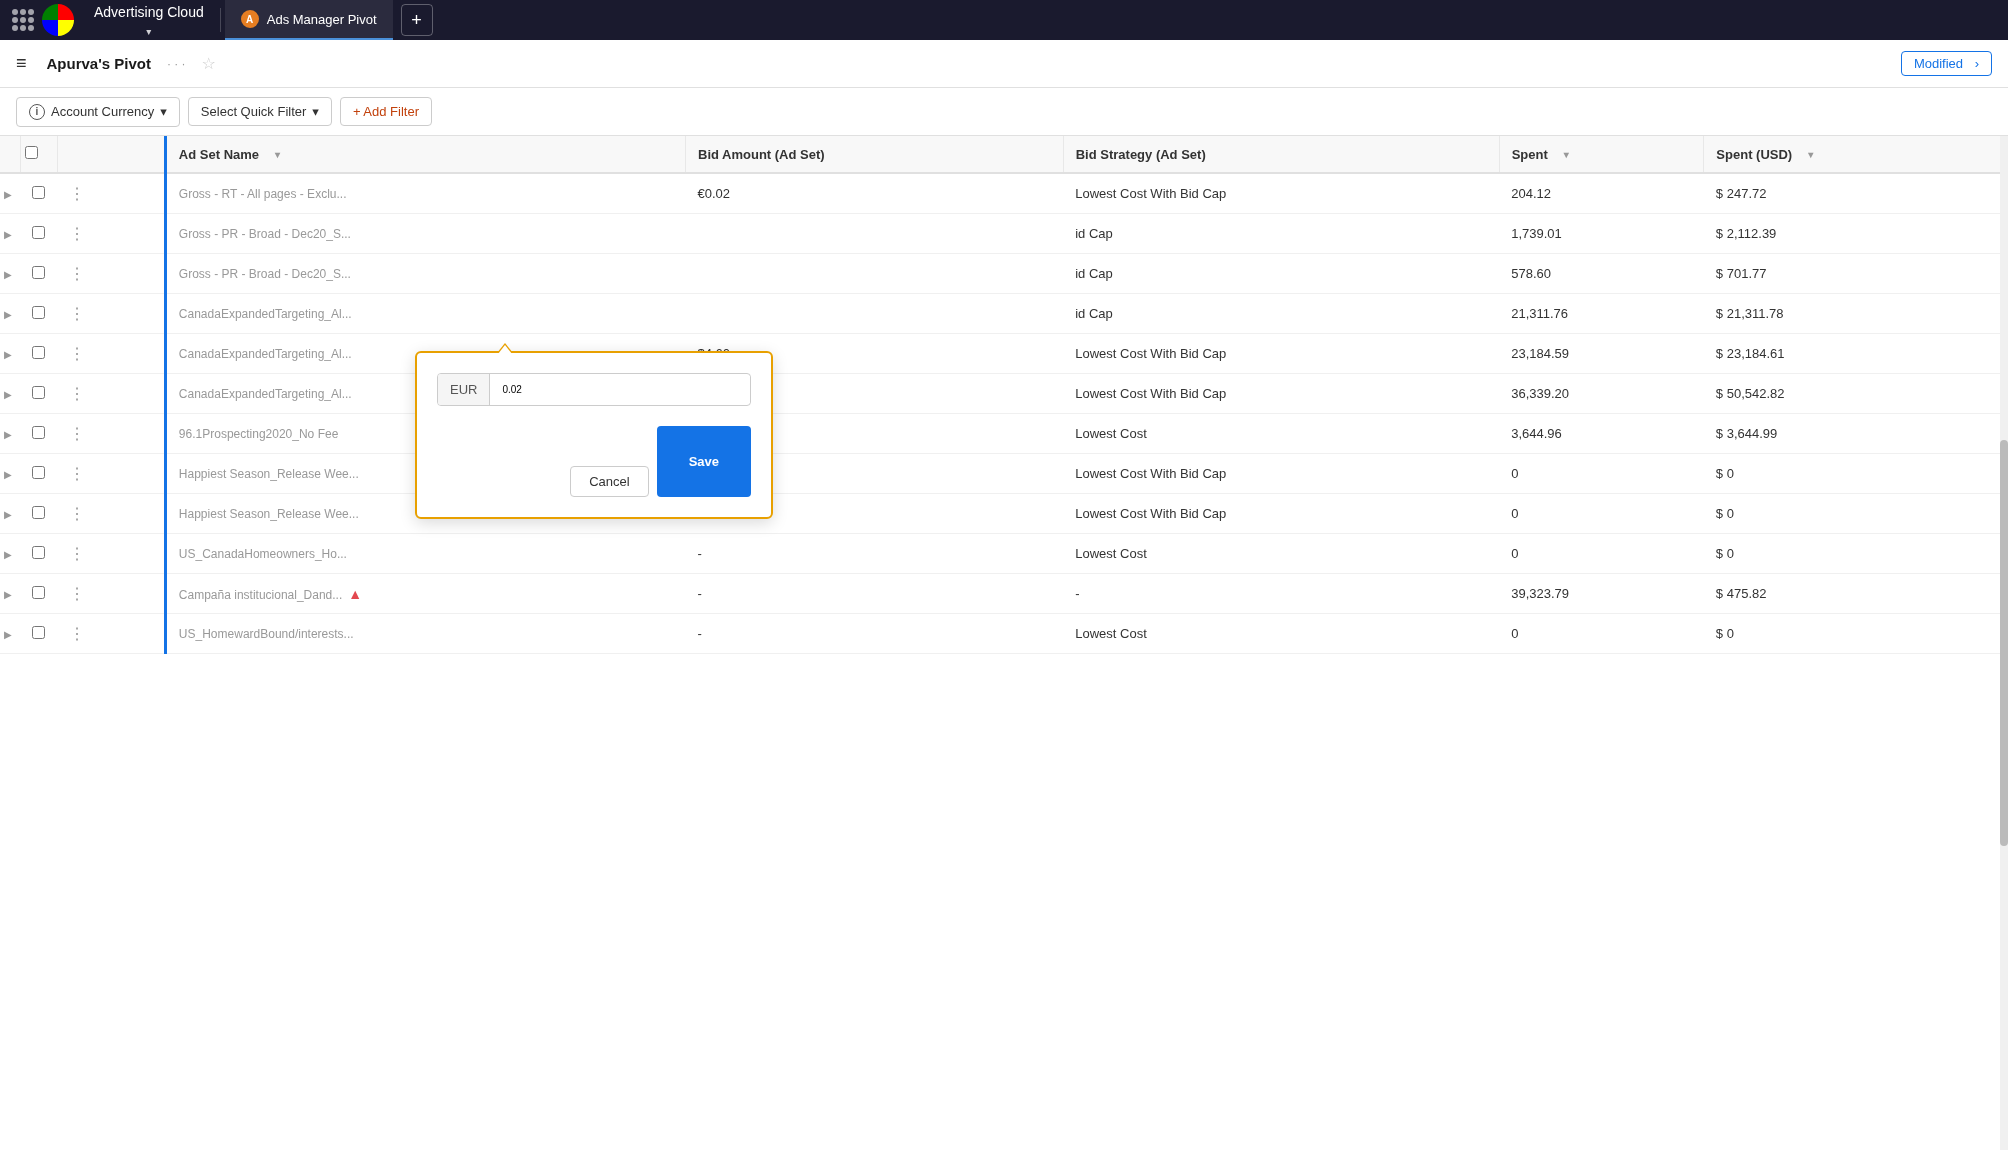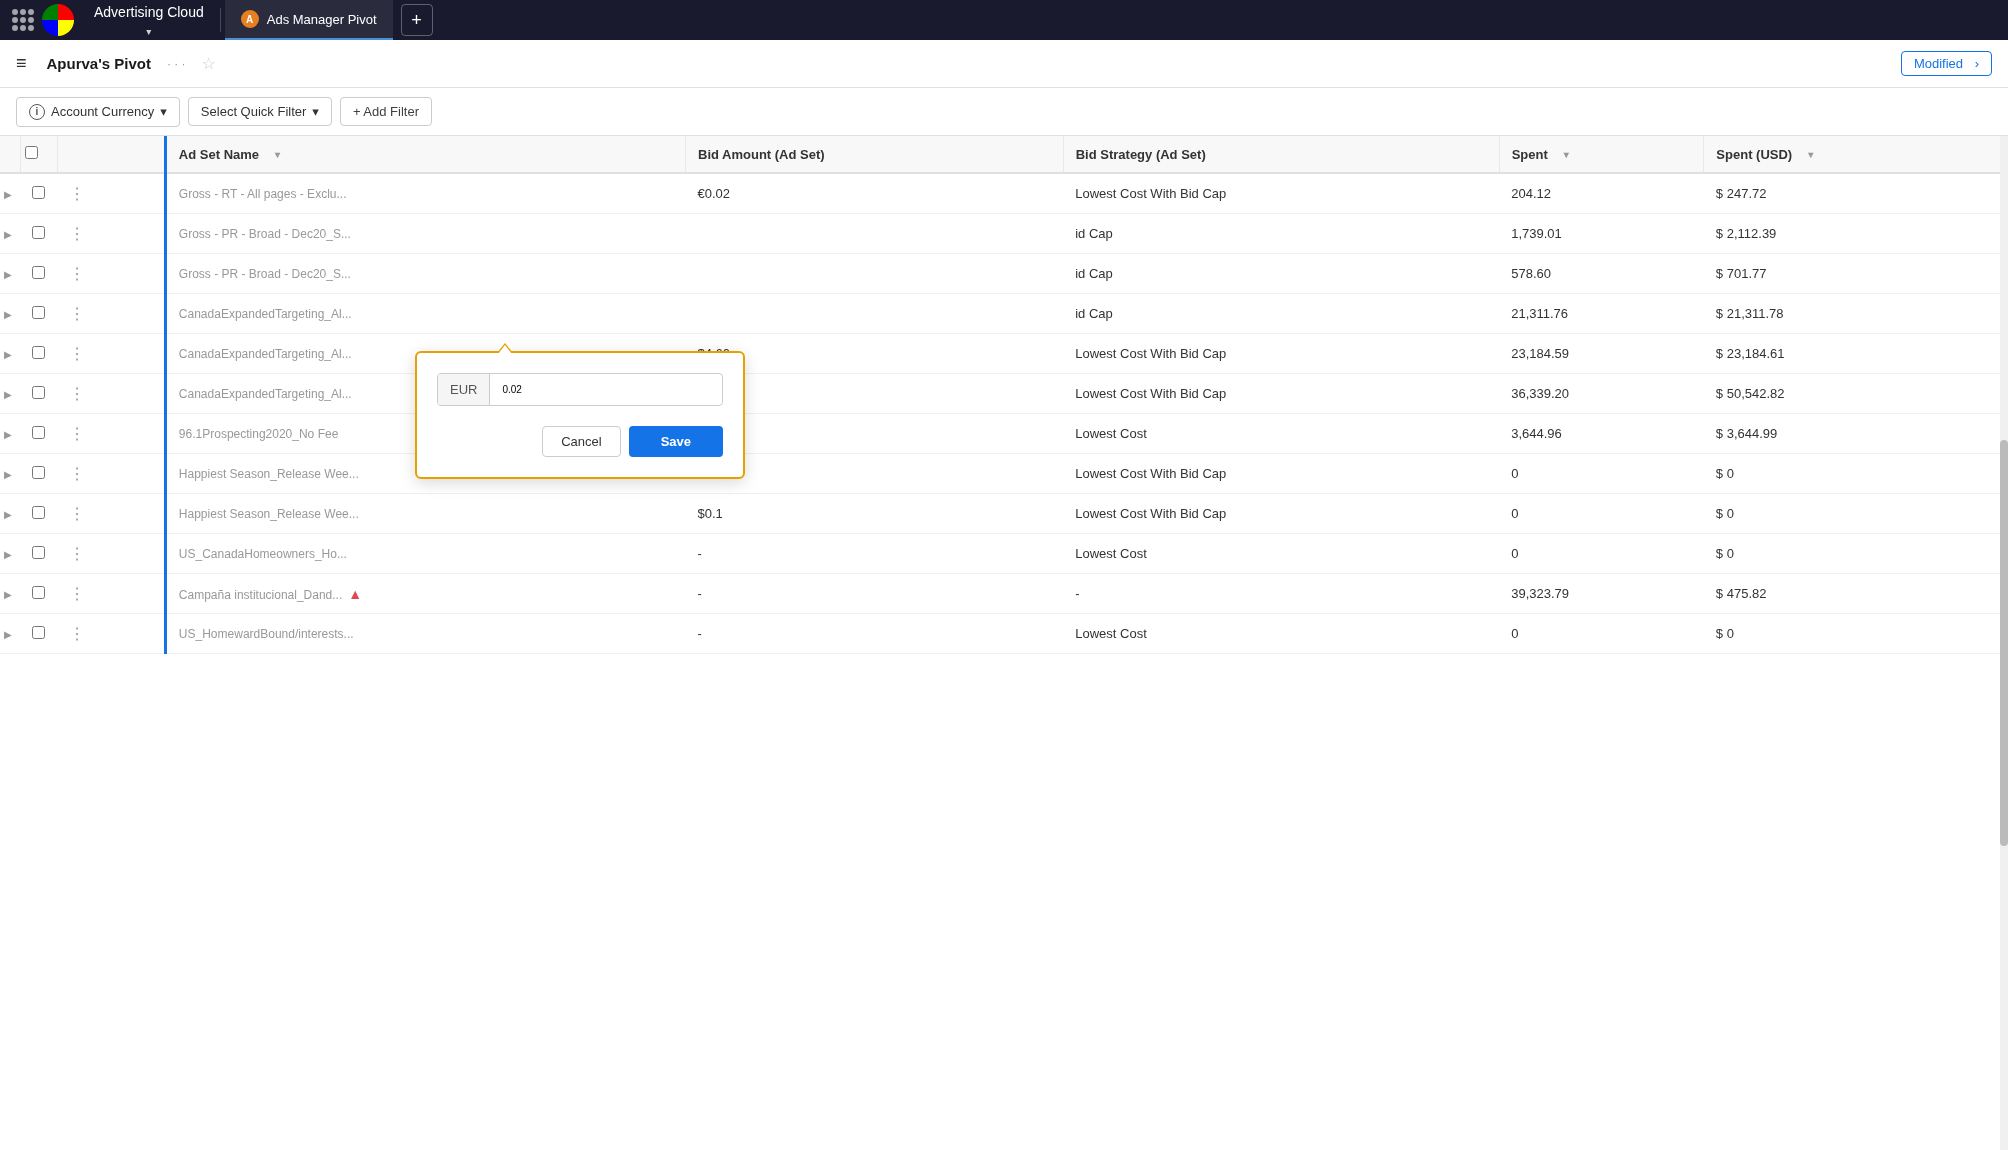--- a/index.html
+++ b/index.html
@@ -109,21 +109,21 @@
       display: flex; align-items: center; justify-content: center;
       font-size: 10px; font-weight: bold; color: #555;
     }
     .add-filter-btn {
       display: flex; align-items: center; gap: 4px;
       padding: 6px 12px;
       border: 1px solid #ccc;
       border-radius: 4px;
       background: white;
       font-size: 13px;
-      color: #404040;
+      color: #c2410c;
       cursor: pointer;
     }
 
     
     .table-container {
       background: white;
       overflow: auto;
       height: calc(100vh - 136px);
       position: relative;
     }
@@ -167,21 +167,21 @@
     .edit-popup {
       position: absolute;
       top: 215px;
       left: 415px;
       background: white;
       border: 2px solid #e8a000;
       border-radius: 6px;
       padding: 20px;
       box-shadow: 0 4px 16px rgba(0,0,0,0.15);
       z-index: 100;
-      width: 330px;
+      width: 358px;
     }
     .popup-input-row {
       display: flex;
       align-items: center;
       border: 1px solid #ccc;
       border-radius: 4px;
       overflow: hidden;
       margin-bottom: 20px;
     }
     .currency-tag {
@@ -205,20 +205,21 @@
       gap: 8px;
     }
     .btn-cancel {
       padding: 7px 18px;
       border: 1px solid #ccc;
       border-radius: 4px;
       background: white;
       font-size: 13px;
       cursor: pointer;
       color: #333;
+      margin-top: 40px;
     }
     .btn-save {
       padding: 7px 32px;
       border: none;
       border-radius: 4px;
       background: #1473e6;
       color: white;
       font-size: 13px;
       font-weight: 600;
       cursor: pointer;

